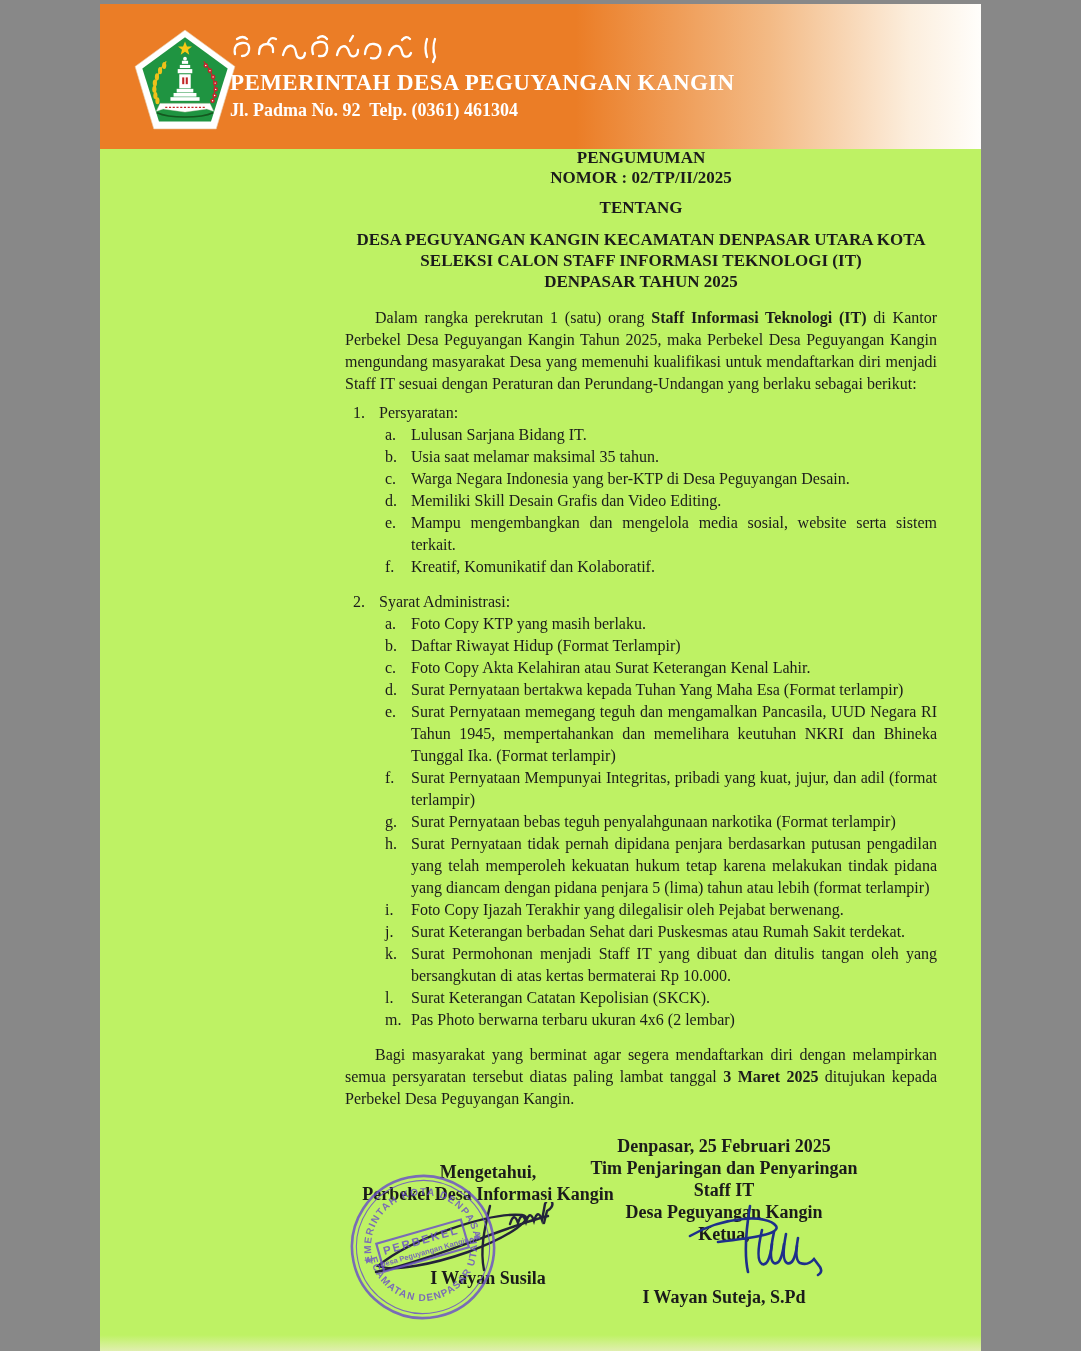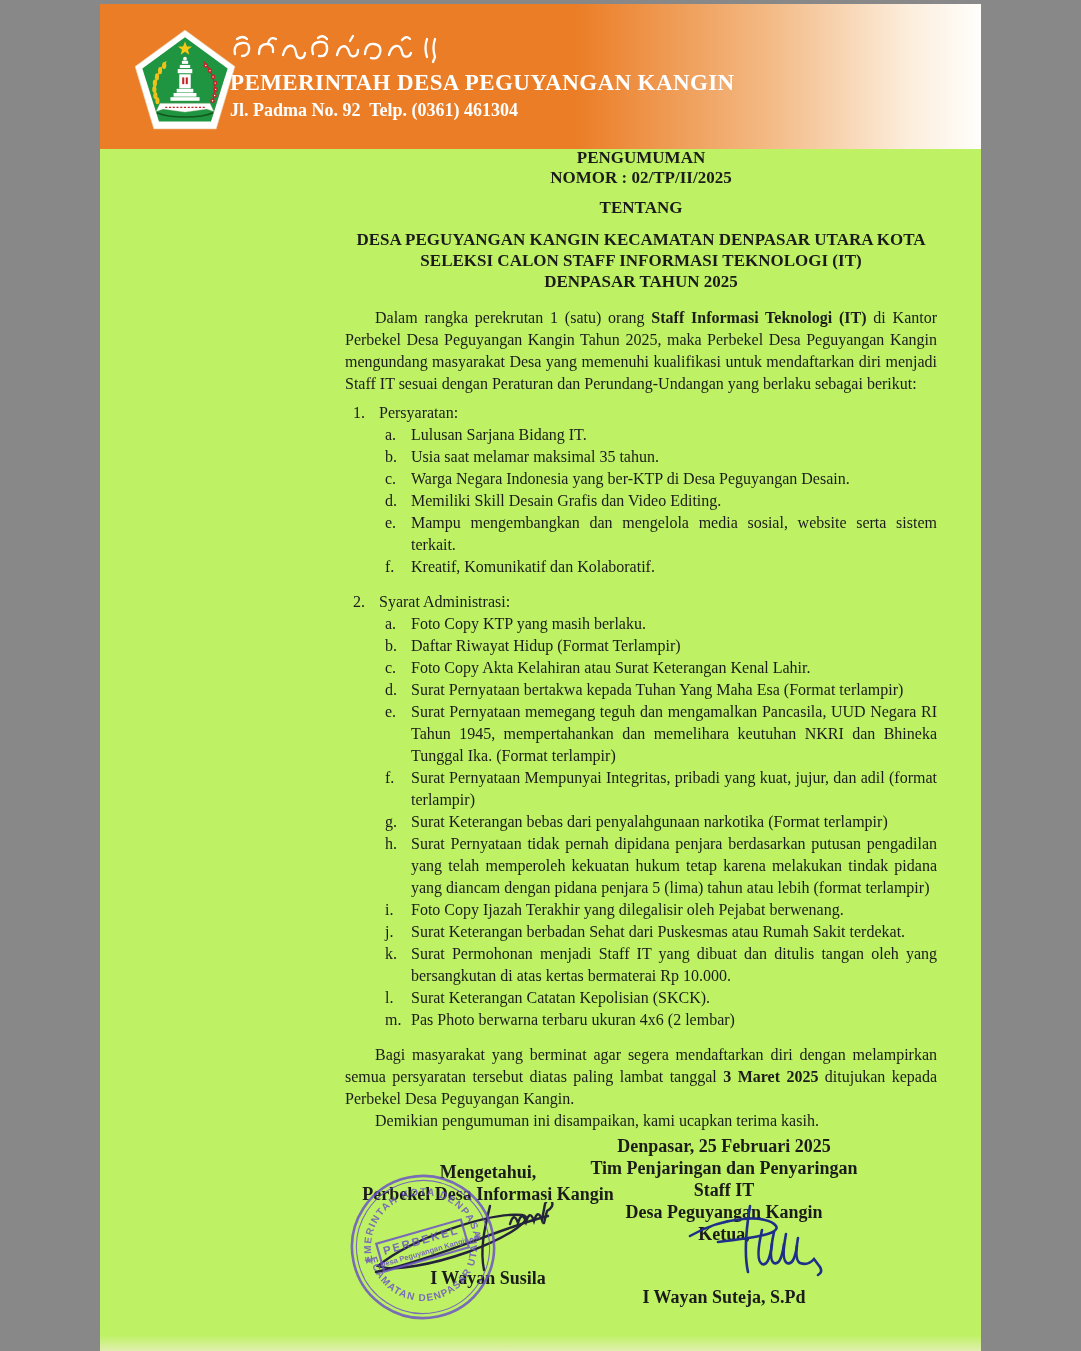--- a/index.html
+++ b/index.html
@@ -205,21 +205,21 @@
       <div class="item">
           <span class="ltr">e.</span>
           <span class="itxt">Surat Pernyataan memegang teguh dan mengamalkan Pancasila, UUD Negara RI Tahun 1945, mempertahankan dan memelihara keutuhan NKRI dan Bhineka Tunggal Ika. (Format terlampir)</span>
         </div>
       <div class="item">
           <span class="ltr">f.</span>
           <span class="itxt">Surat Pernyataan Mempunyai Integritas, pribadi yang kuat, jujur, dan adil (format terlampir)</span>
         </div>
       <div class="item">
           <span class="ltr">g.</span>
-          <span class="itxt">Surat Keterangan bebas dari penyalahgunaan narkotika (Format terlampir)</span>
+          <span class="itxt">Surat Pernyataan bebas teguh penyalahgunaan narkotika (Format terlampir)</span>
         </div>
       <div class="item">
           <span class="ltr">h.</span>
           <span class="itxt">Surat Pernyataan tidak pernah dipidana penjara berdasarkan putusan pengadilan yang telah memperoleh kekuatan hukum tetap karena melakukan tindak pidana yang diancam dengan pidana penjara 5 (lima) tahun atau lebih (format terlampir)</span>
         </div>
       <div class="item">
           <span class="ltr">i.</span>
           <span class="itxt">Foto Copy Ijazah Terakhir yang dilegalisir oleh Pejabat berwenang.</span>
         </div>
       <div class="item">
@@ -234,21 +234,20 @@
           <span class="ltr">l.</span>
           <span class="itxt">Surat Keterangan Catatan Kepolisian (SKCK).</span>
         </div>
       <div class="item">
           <span class="ltr">m.</span>
           <span class="itxt">Pas Photo berwarna terbaru ukuran 4x6 (2 lembar)</span>
         </div>
     </div>
 
     <p class="para"><span>Bagi masyarakat yang berminat agar segera mendaftarkan diri dengan melampirkan semua persyaratan tersebut diatas paling lambat tanggal </span><b>3 Maret 2025</b><span> ditujukan kepada Perbekel Desa Peguyangan Kangin.</span></p>
-    <p class="para close2">Demikian pengumuman ini disampaikan, kami ucapkan terima kasih.</p>
   </div>
 
   <div class="sig sig-left">
     <span>Mengetahui,</span><br>
     <span>Perbekel Desa Informasi Kangin</span>
     <span class="name">I Wayan Susila</span>
   </div>
 
   <div class="sig sig-right">
     <span>Denpasar, 25 Februari 2025</span><br>

